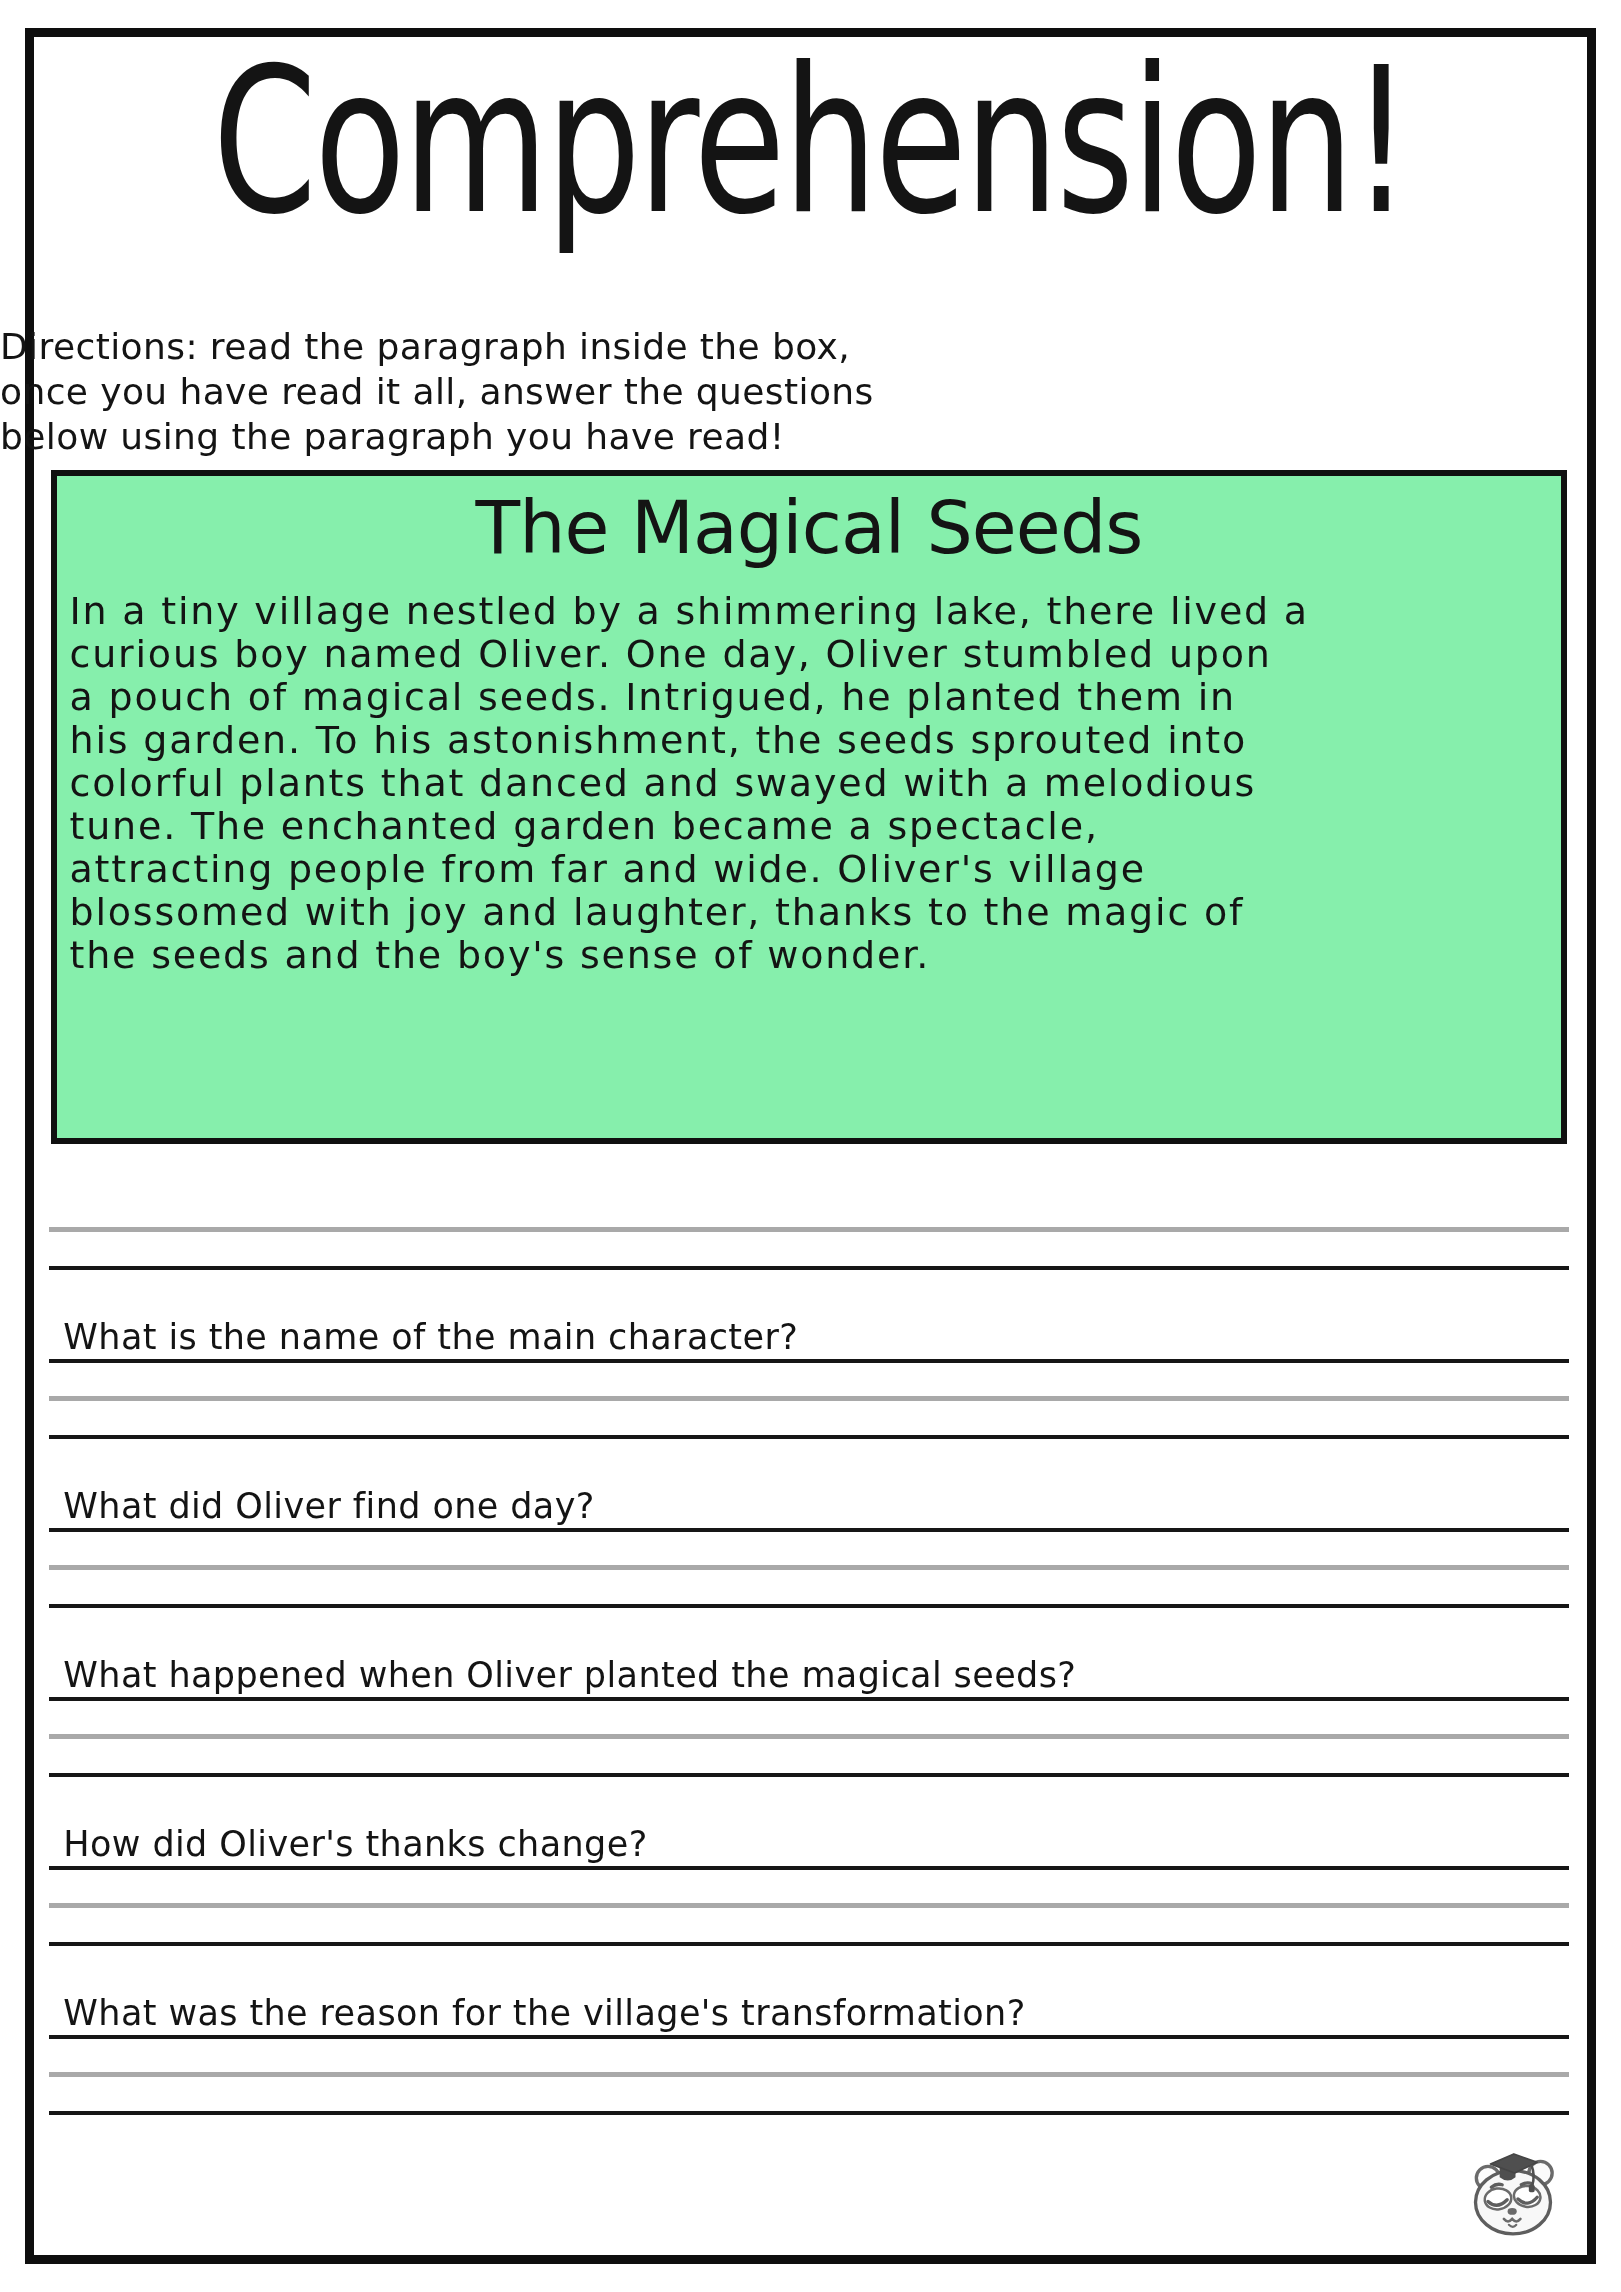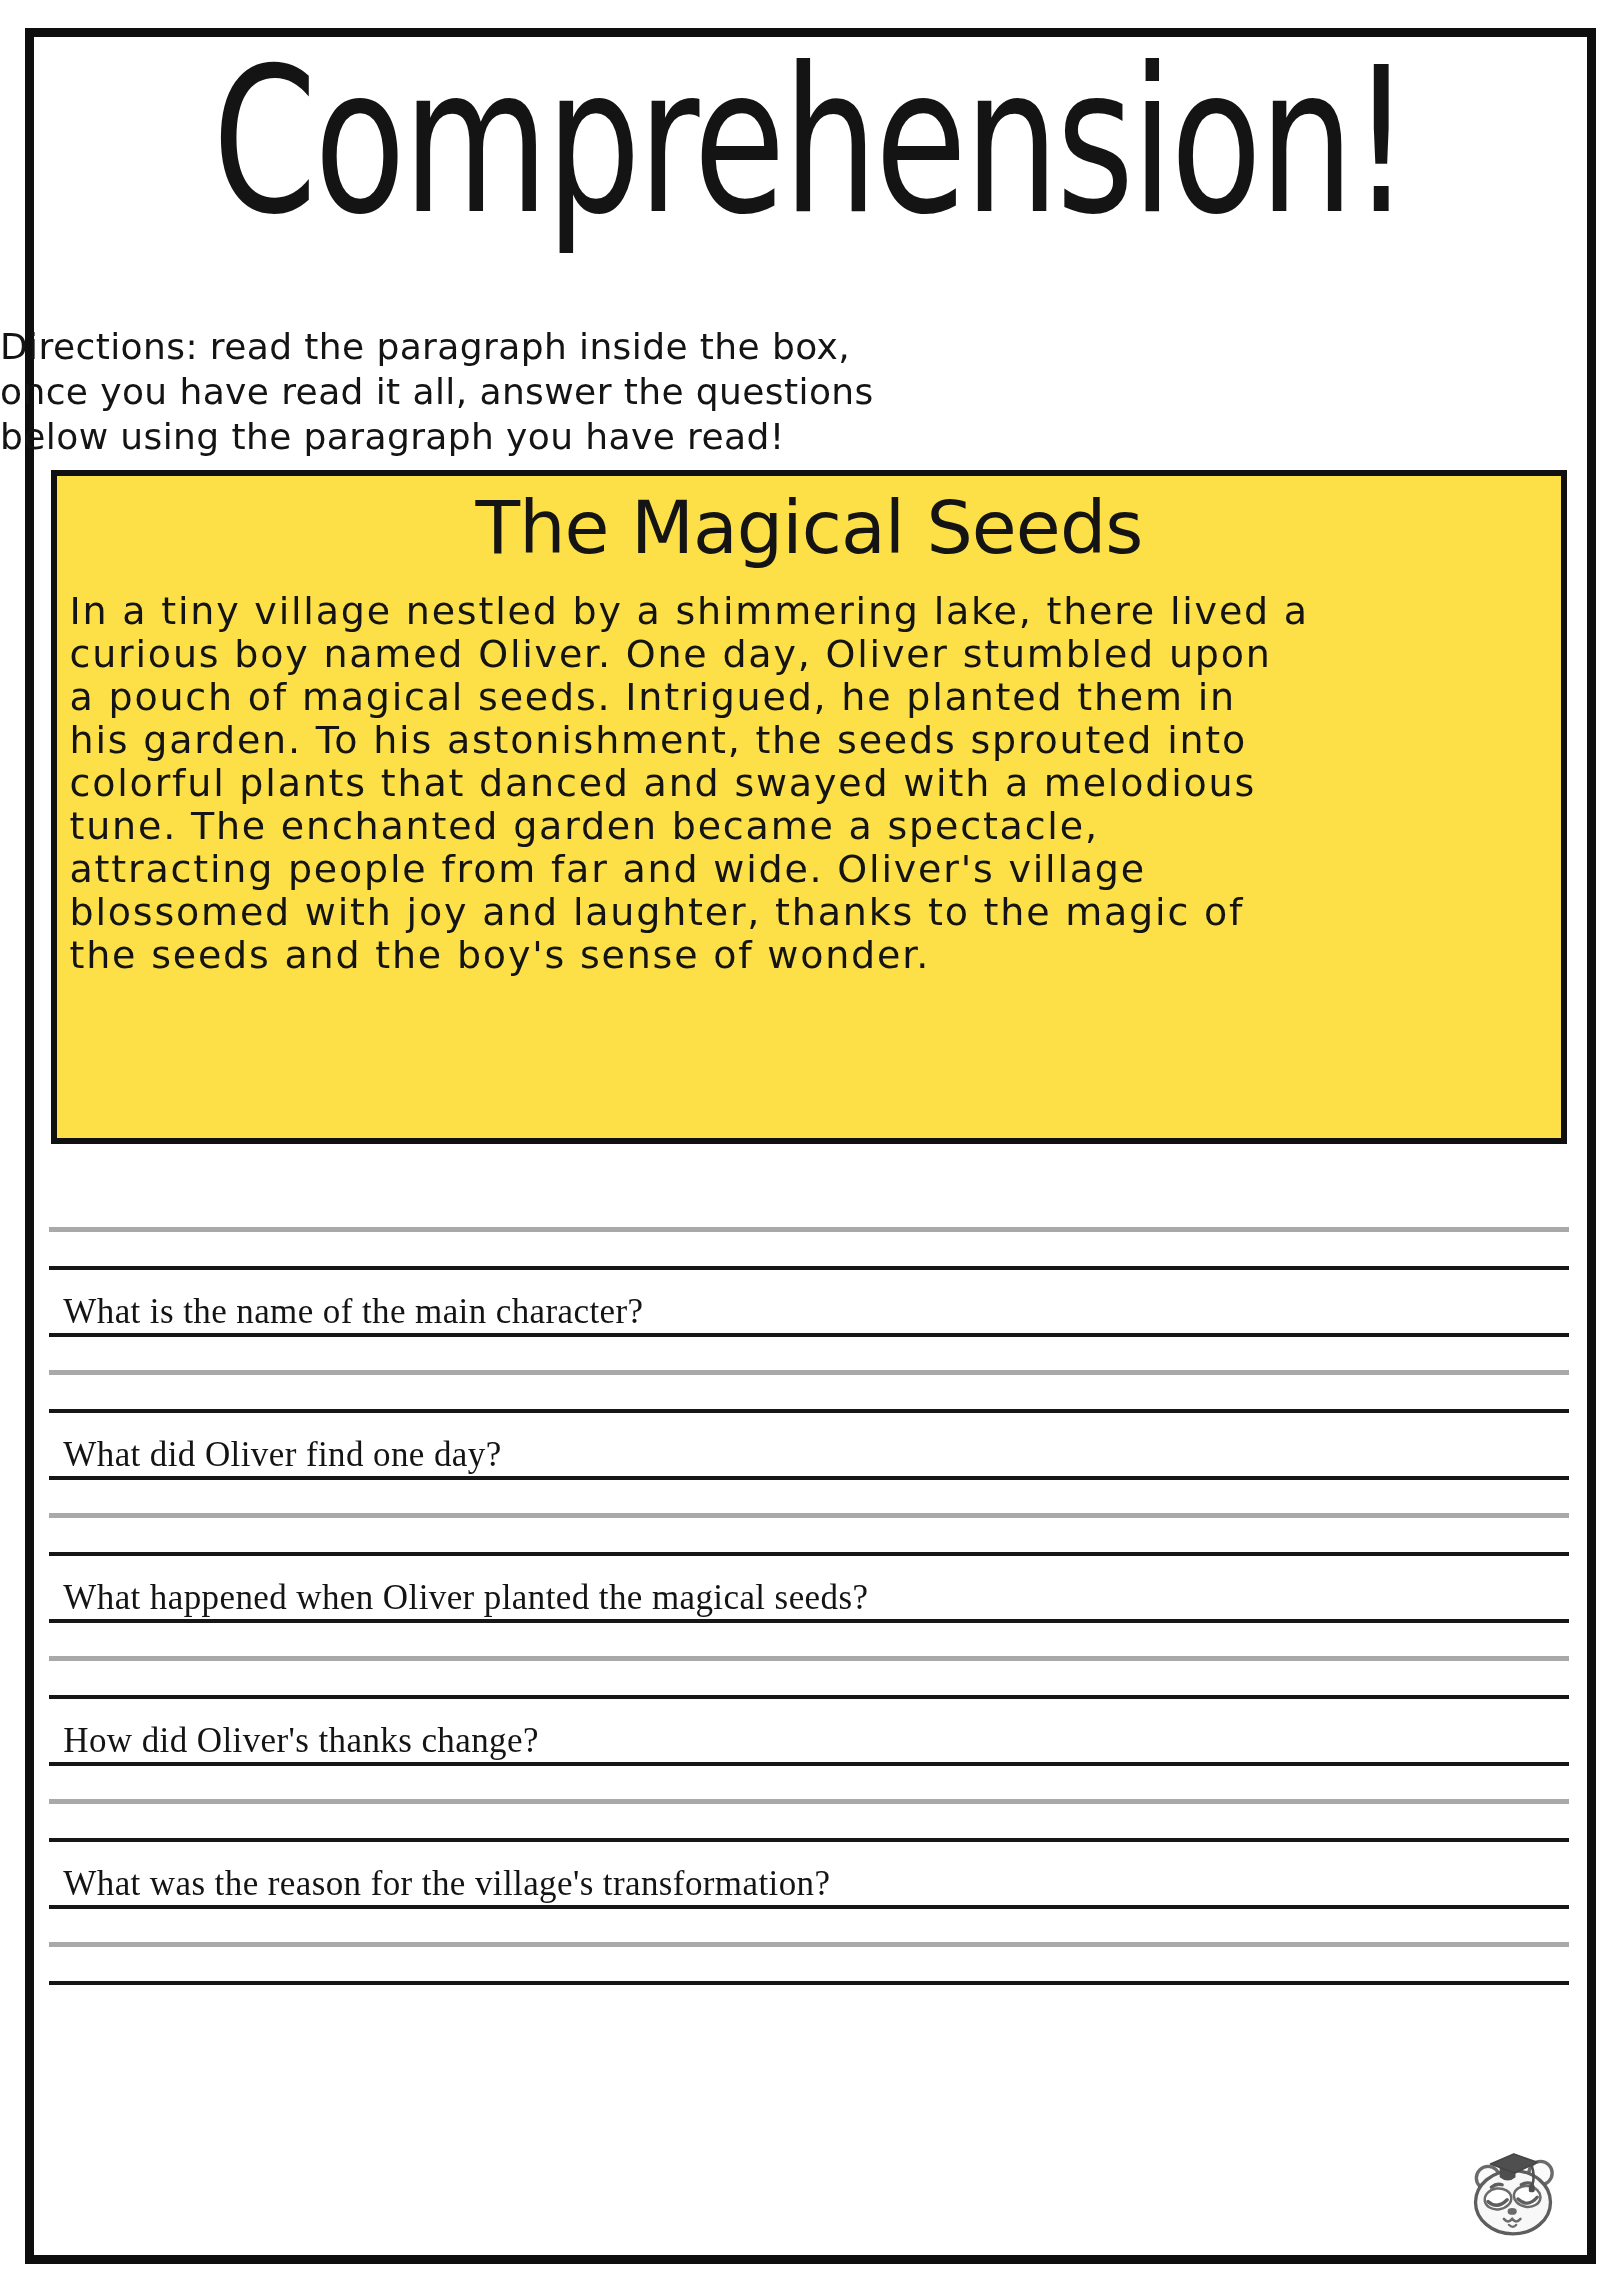--- a/index.html
+++ b/index.html
@@ -29,38 +29,38 @@
   .directions {
     position:absolute; top:324px; left:0; width:1621px;
     text-align:left;
     font-size:36px; line-height:45px;
     letter-spacing:0.4px;
   }
   .passage-box {
     position:absolute; left:51px; top:470px;
     width:1516px; height:674px;
     border:6.3px solid #101010;
-    background:#fde047;
+    background:#86efac;
   }
   .passage-title {
     text-align:center;
     font-size:73px; line-height:82px;
     margin-top:10.7px;
     letter-spacing:-0.9px;
   }
   .passage-body {
     margin:21.5px 9px 0 12.5px;
     font-size:38px; line-height:43px;
     letter-spacing:1.8px;
     white-space:nowrap;
   }
   .questions {
     position:absolute; left:49px; top:1194px; width:1520px;
   }
-  .qblock + .qblock { margin-top:20px;font-family:Liberation Serif, serif; }
+  .qblock + .qblock { margin-top:46px; }
   .qtext {
     font-size:35px; line-height:43px; height:47px;
     padding-left:14.3px;
     letter-spacing:0.4px;
     border-bottom:4.5px solid #161616;
     white-space:nowrap;
   }
   .line-gray { height:4.5px; background:#a9a9a9; margin-top:33px; }
   .line-dark { height:4.5px; background:#161616; margin-top:34px; }
   .mascot {

